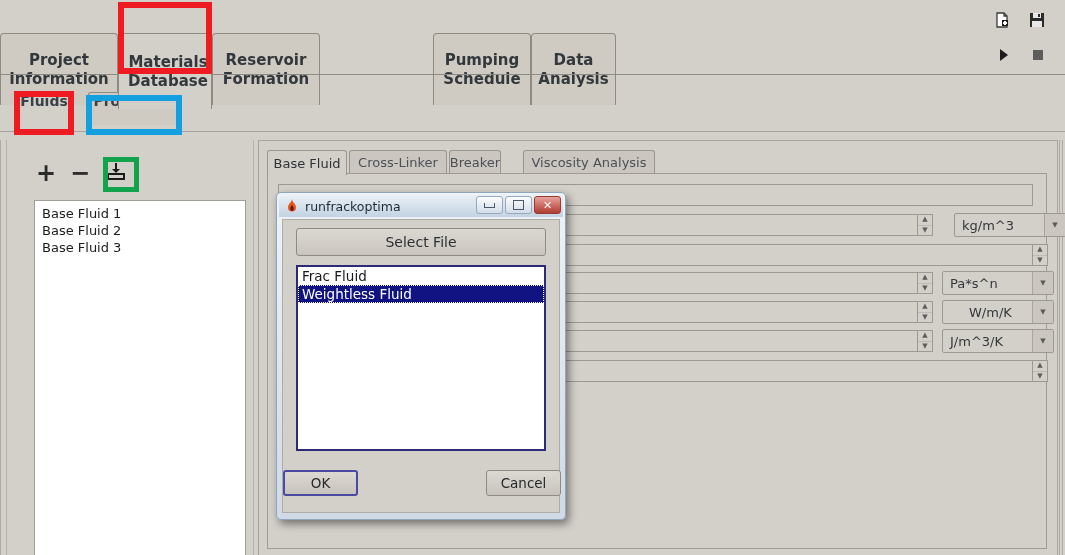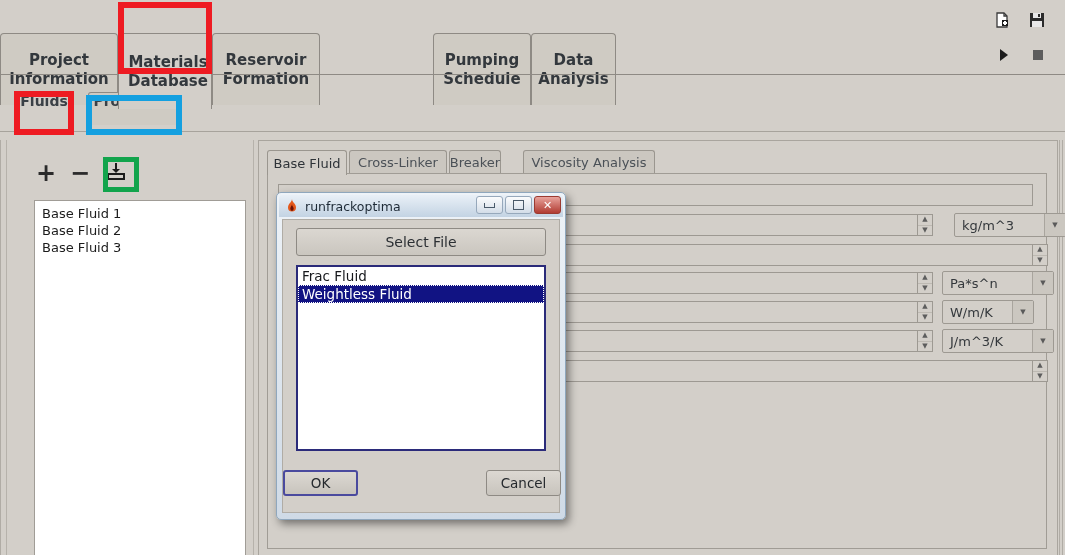--- a/index.html
+++ b/index.html
@@ -433,21 +433,21 @@
             <span class="ctext">Pa*s^n</span>
             <span class="carrow">▼</span>
           </div>
         </div>
         <div class="fieldrow" style="top: 127px; width: 760px;">
           <div class="f-input" style="left: 0px; width: 640px;"></div>
           <div class="spin" style="left: 639px;">
             <span class="sb">▲</span>
             <span class="sb">▼</span>
           </div>
-          <div class="combo" style="left: 664px; width: 92px; top: -1px;">
+          <div class="combo" style="left: 664px; width: 112px; top: -1px; padding-left: 19px;">
             <span class="ctext">W/m/K</span>
             <span class="carrow">▼</span>
           </div>
         </div>
         <div class="fieldrow" style="top: 156px; width: 760px;">
           <div class="f-input" style="left: 0px; width: 640px;"></div>
           <div class="spin" style="left: 639px;">
             <span class="sb">▲</span>
             <span class="sb">▼</span>
           </div>

